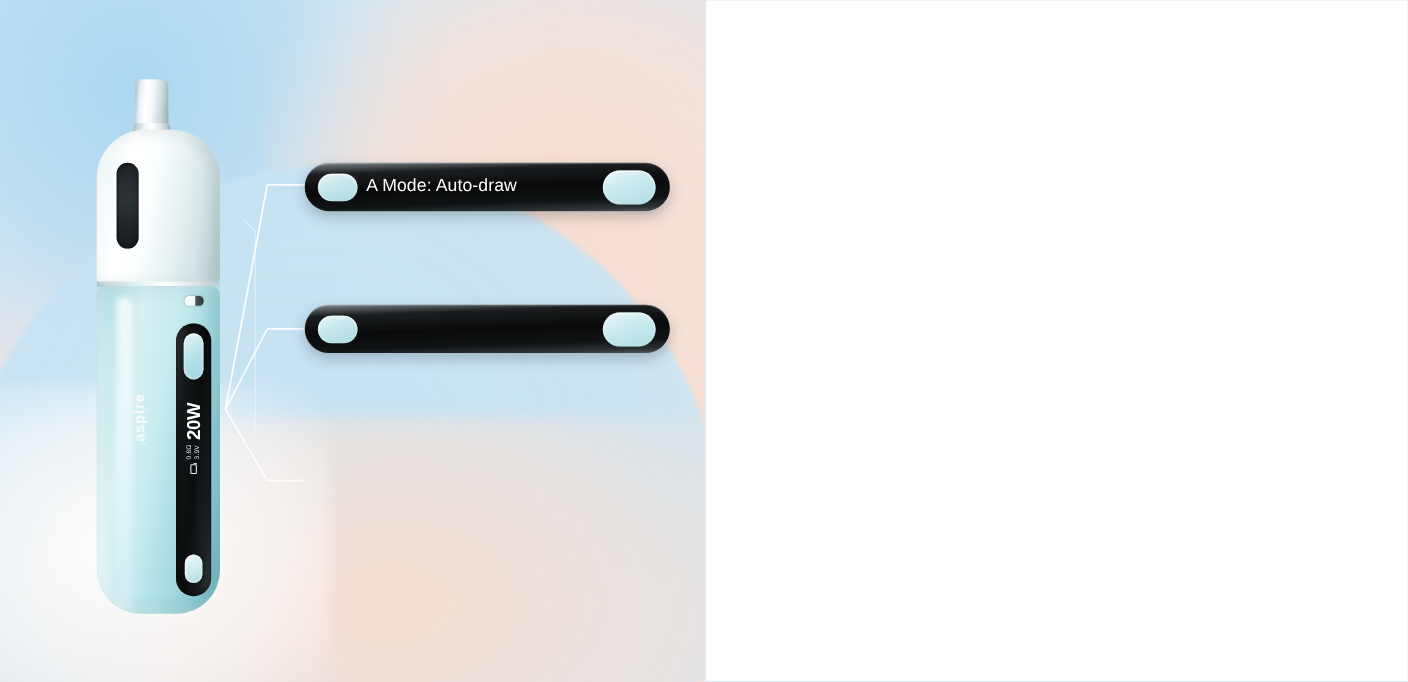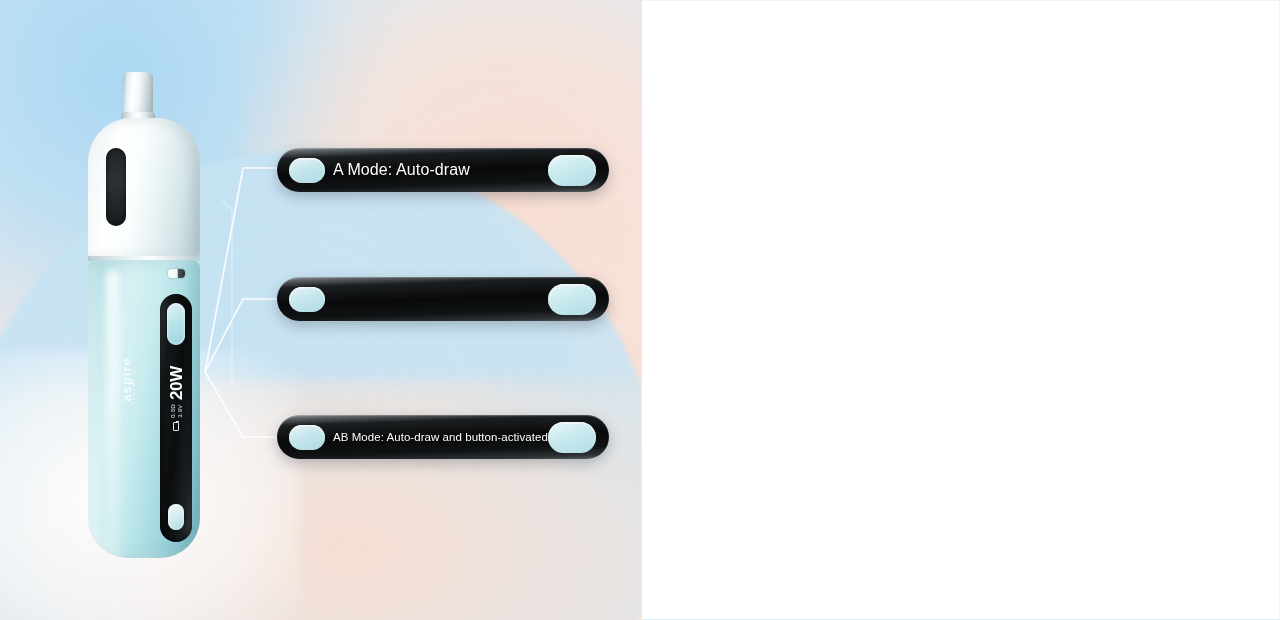--- a/index.html
+++ b/index.html
@@ -238,25 +238,20 @@
       <span class="pill-dot-left"></span>
       <span class="pill-label">A Mode: Auto-draw</span>
       <span class="pill-dot-right"></span>
     </div>
 
     <div class="pill pill-2">
       <span class="pill-dot-left"></span>
       <span class="pill-dot-right"></span>
     </div>
 
-    <div class="pill pill-3">
-      <span class="pill-dot-left"></span>
-      <span class="pill-label">AB Mode: Auto-draw and button-activated</span>
-      <span class="pill-dot-right"></span>
-    </div>
   </div>
 
   <div class="text-panel">
     
 
     
 
     
   </div>
 

